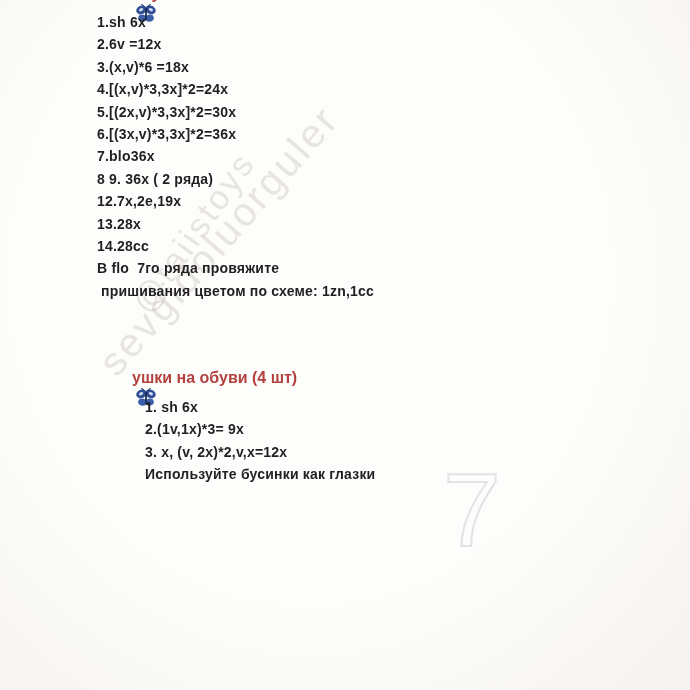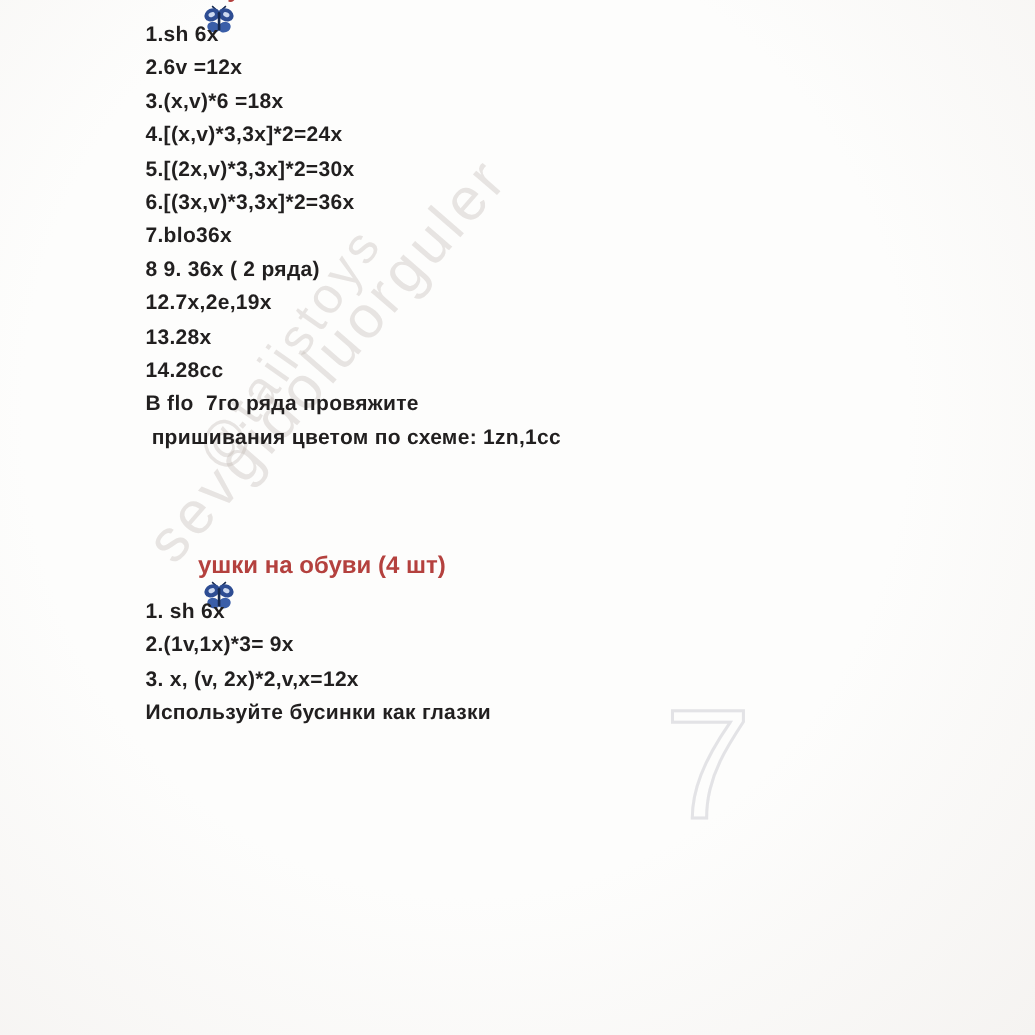--- a/index.html
+++ b/index.html
@@ -30,21 +30,21 @@
   .heading{
     position:absolute;left:108px;display:flex;align-items:flex-start;gap:2px;
     font-weight:700;font-size:16px;color:#b4413e;white-space:pre;
   }
   .heading-top{top:-15px;}
   .heading-ears{top:369px;}
   .bicon{display:inline-block;width:22px;height:22px;flex:0 0 22px;}
   
   .lines{position:absolute;left:97px;color:#211f1f;}
   .lines-top{top:11px;}
-  .lines-ears{top:396px;}
+  .lines-ears{top:396px;margin-left:48px;}
   .line{
     height:22.4px;line-height:22.4px;font-size:14px;font-weight:600;
     white-space:pre;letter-spacing:0.2px;
   }
 </style>
 </head>
 <body>
 
 <div class="page">
 

